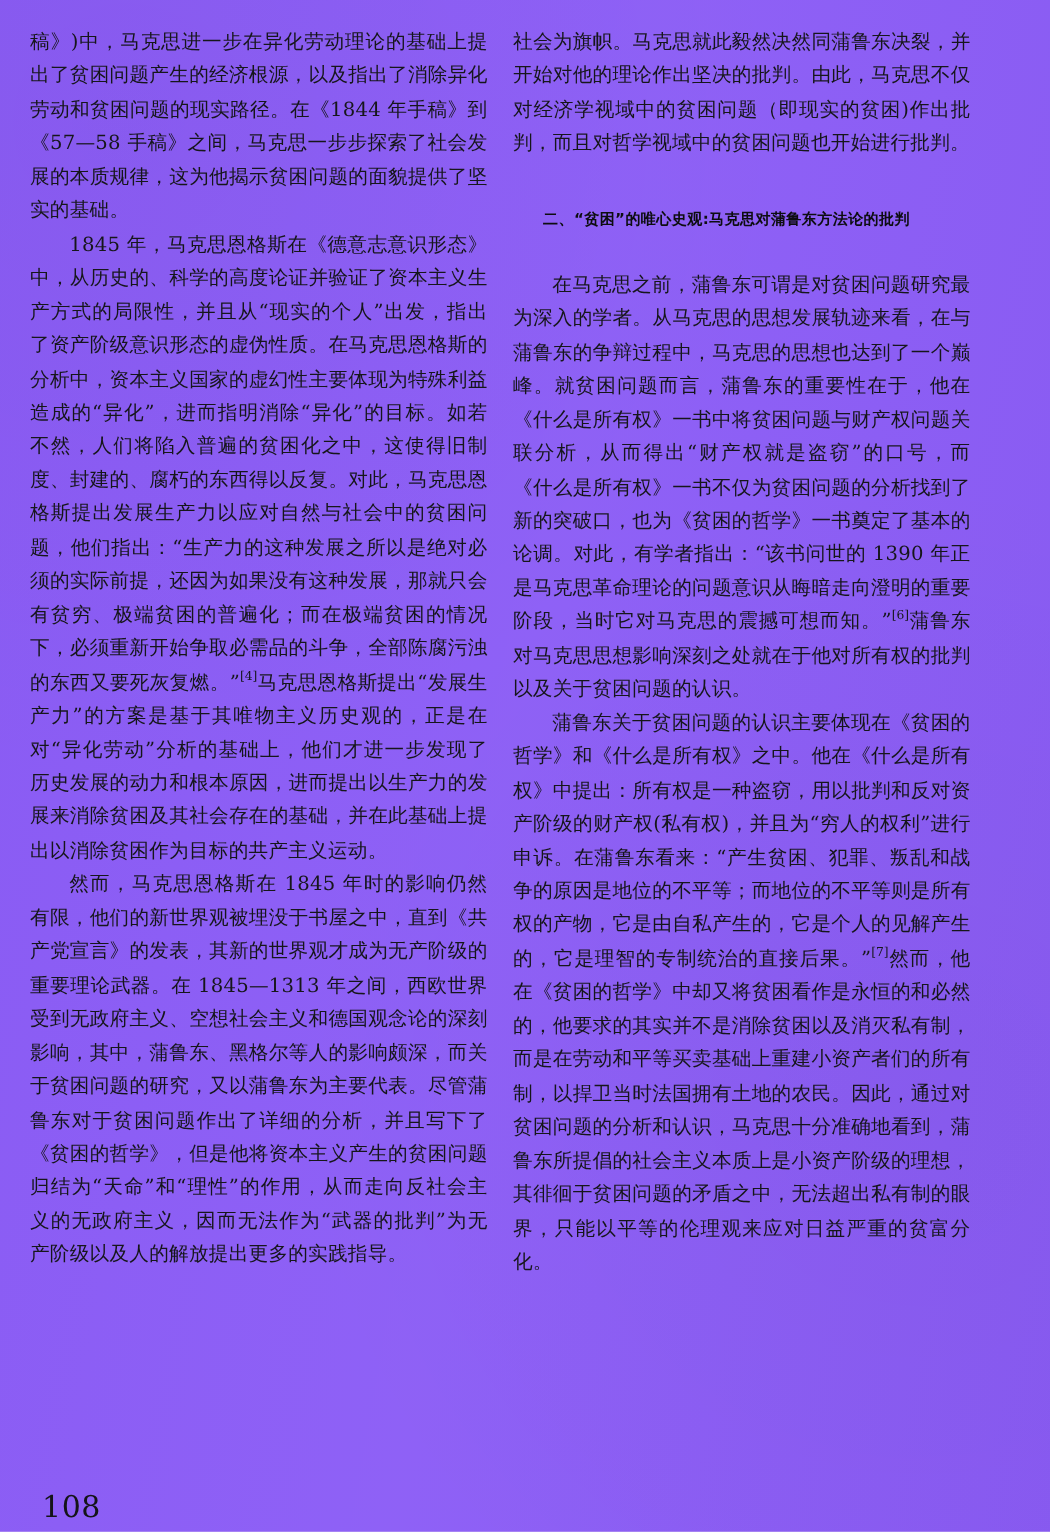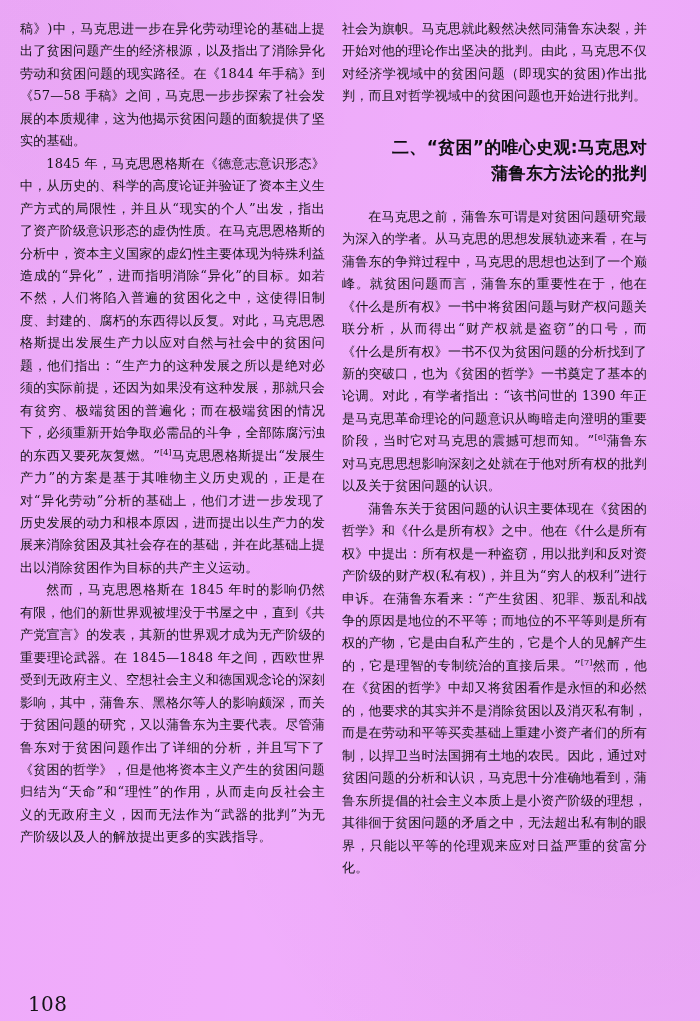--- a/index.html
+++ b/index.html
@@ -12,21 +12,21 @@
     background: #f2f1ef;
     font-family: "DejaVu Serif", "Liberation Serif", serif;
     color: #1a1a1a;
     overflow: hidden;
     position: relative;
   }
 
   #page {
     position: absolute;
     inset: 0;
-    background: #f0abfc;
+    background: #8b5cf6;
   }
 
   
   #page::before {
     content: "";
     position: absolute;
     inset: 0;
     background:
       radial-gradient(circle at 12% 8%, rgba(0,0,0,0.018), rgba(0,0,0,0) 42%),
       radial-gradient(circle at 88% 72%, rgba(0,0,0,0.022), rgba(0,0,0,0) 46%),
@@ -60,28 +60,27 @@
     text-indent: 2em;
     color: #16161a;
     word-break: break-all;
   }
   p.para.cont {
     text-indent: 0;
   }
 
   h2.section-heading {
     margin: 0;
-    font-size: 17px;
+    font-size: 10px;
     line-height: 26px;
     font-weight: bold;
     text-indent: 2em;
     letter-spacing: 0.3px;
     color: #0d0d10;
     font-family: "DejaVu Sans", "Liberation Sans", sans-serif;
-    text-align: right;
   }
 
   .gap-before-heading { height: 26px; }
   .gap-after-heading  { height: 20px; }
 
   sup.cite {
     font-size: 8.2px;
     vertical-align: super;
     line-height: 0;
     letter-spacing: 0;
@@ -103,21 +102,21 @@
 
 <div id="page">
   <div class="columns">
 
     <div class="col col-left">
 
       <p class="para cont"><span>稿》)中，马克思进一步在异化劳动理论的基础上提出了贫困问题产生的经济根源，以及指出了消除异化劳动和贫困问题的现实路径。在《1844 年手稿》到《57—58 手稿》之间，马克思一步步探索了社会发展的本质规律，这为他揭示贫困问题的面貌提供了坚实的基础。</span></p>
 
       <p class="para"><span>1845 年，马克思恩格斯在《德意志意识形态》中，从历史的、科学的高度论证并验证了资本主义生产方式的局限性，并且从“现实的个人”出发，指出了资产阶级意识形态的虚伪性质。在马克思恩格斯的分析中，资本主义国家的虚幻性主要体现为特殊利益造成的“异化”，进而指明消除“异化”的目标。如若不然，人们将陷入普遍的贫困化之中，这使得旧制度、封建的、腐朽的东西得以反复。对此，马克思恩格斯提出发展生产力以应对自然与社会中的贫困问题，他们指出：“生产力的这种发展之所以是绝对必须的实际前提，还因为如果没有这种发展，那就只会有贫穷、极端贫困的普遍化；而在极端贫困的情况下，必须重新开始争取必需品的斗争，全部陈腐污浊的东西又要死灰复燃。”</span><sup class="cite">[4]</sup><span>马克思恩格斯提出“发展生产力”的方案是基于其唯物主义历史观的，正是在对“异化劳动”分析的基础上，他们才进一步发现了历史发展的动力和根本原因，进而提出以生产力的发展来消除贫困及其社会存在的基础，并在此基础上提出以消除贫困作为目标的共产主义运动。</span></p>
 
-      <p class="para"><span>然而，马克思恩格斯在 1845 年时的影响仍然有限，他们的新世界观被埋没于书屋之中，直到《共产党宣言》的发表，其新的世界观才成为无产阶级的重要理论武器。在 1845—1848 年之间，西欧世界受到无政府主义、空想社会主义和德国观念论的深刻影响，其中，蒲鲁东、黑格尔等人的影响颇深，而关于贫困问题的研究，又以蒲鲁东为主要代表。尽管蒲鲁东对于贫困问题作出了详细的分析，并且写下了《贫困的哲学》，但是他将资本主义产生的贫困问题归结为“天命”和“理性”的作用，从而走向反社会主义的无政府主义，因而无法作为“武器的批判”为无产阶级以及人的解放提出更多的实践指导。</span></p>
+      <p class="para"><span>然而，马克思恩格斯在 1845 年时的影响仍然有限，他们的新世界观被埋没于书屋之中，直到《共产党宣言》的发表，其新的世界观才成为无产阶级的重要理论武器。在 1845—1313 年之间，西欧世界受到无政府主义、空想社会主义和德国观念论的深刻影响，其中，蒲鲁东、黑格尔等人的影响颇深，而关于贫困问题的研究，又以蒲鲁东为主要代表。尽管蒲鲁东对于贫困问题作出了详细的分析，并且写下了《贫困的哲学》，但是他将资本主义产生的贫困问题归结为“天命”和“理性”的作用，从而走向反社会主义的无政府主义，因而无法作为“武器的批判”为无产阶级以及人的解放提出更多的实践指导。</span></p>
 
 
     </div>
 
     <div class="col col-right">
 
       <p class="para cont"><span>社会为旗帜。马克思就此毅然决然同蒲鲁东决裂，并开始对他的理论作出坚决的批判。由此，马克思不仅对经济学视域中的贫困问题（即现实的贫困)作出批判，而且对哲学视域中的贫困问题也开始进行批判。</span></p>
 
       <div class="gap-before-heading"></div>
 

